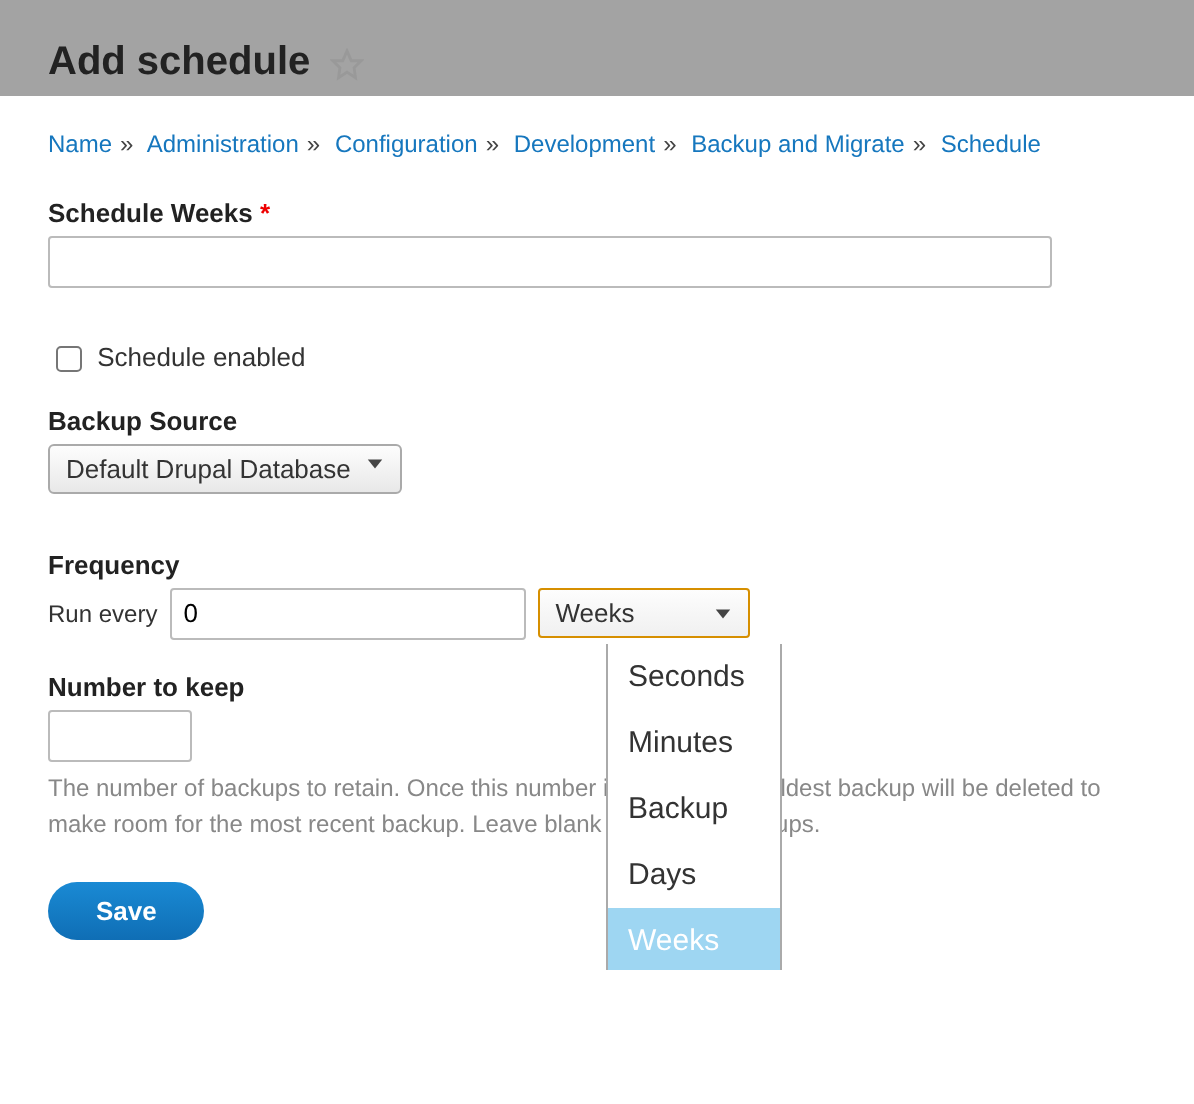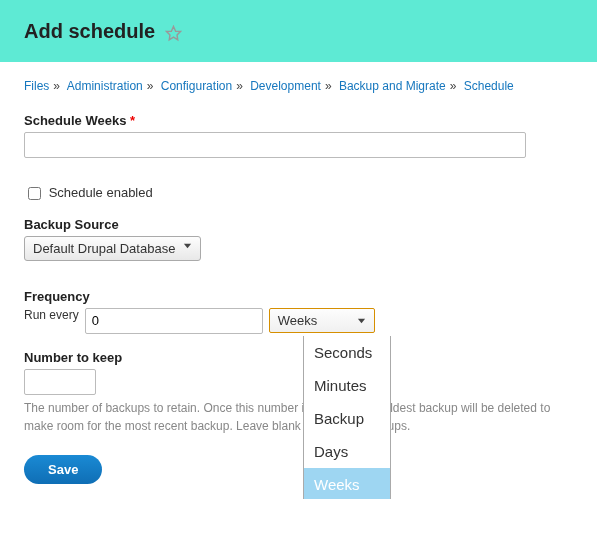--- a/index.html
+++ b/index.html
@@ -1,32 +1,32 @@
 <!DOCTYPE html>
 <html><head>
 <meta charset="utf-8">
 <style>
 html,body{margin:0;padding:0;font-family:Verdana,Geneva,sans-serif;font-size:13px;color:#333;background:#fff}
-.header{background:#5eead4;padding:20px 24px 17px}
+.header{background:#a3a3a3;padding:20px 24px 4px}
 .header h1{margin:0;font-size:20px;font-weight:bold;color:#222;display:inline-block}
 .star-icon{display:inline-block;vertical-align:middle;margin-left:6px;color:#999}
 .content{padding:15px 24px}
 .breadcrumb{font-size:12px;margin-bottom:18px;line-height:1.5}
 .breadcrumb a{color:#1677be;text-decoration:none}
 .breadcrumb .sep{color:#444;margin:0 4px}
 .form-label{font-weight:bold;font-size:13px;color:#222;display:block;margin-bottom:4px}
 .required{color:#e00;font-weight:bold}
 .text-input{width:502px;height:26px;border:1px solid #bbb;border-radius:2px;padding:2px 6px;font-size:13px;box-sizing:border-box;margin-bottom:12px}
 .checkbox-row{margin-bottom:14px;font-size:13px}
 .checkbox-row input{vertical-align:middle;margin-right:4px}
 .select{background:linear-gradient(#fdfdfd,#e8e8e8);border:1px solid #aaa;border-radius:3px;padding:4px 8px;font-size:13px;margin-bottom:14px;display:inline-flex;cursor:pointer}
 .select .caret{margin-left:8px}
 .caret svg{display:block}
 .section{margin-bottom:14px}
-.freq-row{display:flex;align-items:flex-start;gap:6px;position:relative;margin-bottom:16px}
+.freq-row{display:flex;align-items:center;gap:6px;position:relative;margin-bottom:16px}
 .freq-label{font-size:12px;color:#333}
 .num-input{width:178px;height:26px;border:1px solid #bbb;border-radius:2px;padding:2px 6px;font-size:13px;box-sizing:border-box}
 .dropdown-btn{background:linear-gradient(#fdfdfd,#f0f0f0);border:1px solid #d68f00;border-radius:2px;padding:4px 8px;font-size:13px;display:inline-flex;align-items:center;justify-content:space-between;width:88px;cursor:pointer}
 .dropdown-list{position:absolute;left:279px;top:28px;width:86px;background:#fff;border:1px solid #aaa;border-top:none;z-index:10}
 .dropdown-list .opt{padding:8px 10px;font-size:15px;cursor:pointer}
 .dropdown-list .opt.selected{background:#9ed6f2;color:#fff}
 .keep-input{width:72px;height:26px;border:1px solid #bbb;border-radius:2px;padding:2px 6px;font-size:13px;box-sizing:border-box;margin-bottom:4px}
 .help{font-size:12px;color:#888;line-height:1.5;margin-bottom:20px}
 .save-btn{background:linear-gradient(#1a8ad4,#0f6eb5);color:#fff;border:none;border-radius:18px;padding:7px 24px;font-size:13px;font-weight:bold;cursor:pointer}
 </style>
@@ -38,21 +38,21 @@
   <span class="star-icon">
     <svg width="17" height="17" viewBox="0 0 24 24" fill="none" stroke="#999" stroke-width="2">
         <polygon points="12 2 15 9 22 9 17 14 18 21 12 17 6 21 7 14 2 9 9 9"></polygon>
       </svg>
   </span>
 </div>
 
 <div class="content">
 
   <div class="breadcrumb">
-    <a href="#">Files</a><span class="sep">»</span>
+    <a href="#">Name</a><span class="sep">»</span>
     <a href="#">Administration</a><span class="sep">»</span>
     <a href="#">Configuration</a><span class="sep">»</span>
     <a href="#">Development</a><span class="sep">»</span>
     <a href="#">Backup and Migrate</a><span class="sep">»</span>
     <a href="#">Schedule</a>
   </div>
 
   <div class="section">
     <label class="form-label">
       <span>Schedule Weeks</span> <span class="required">*</span>

